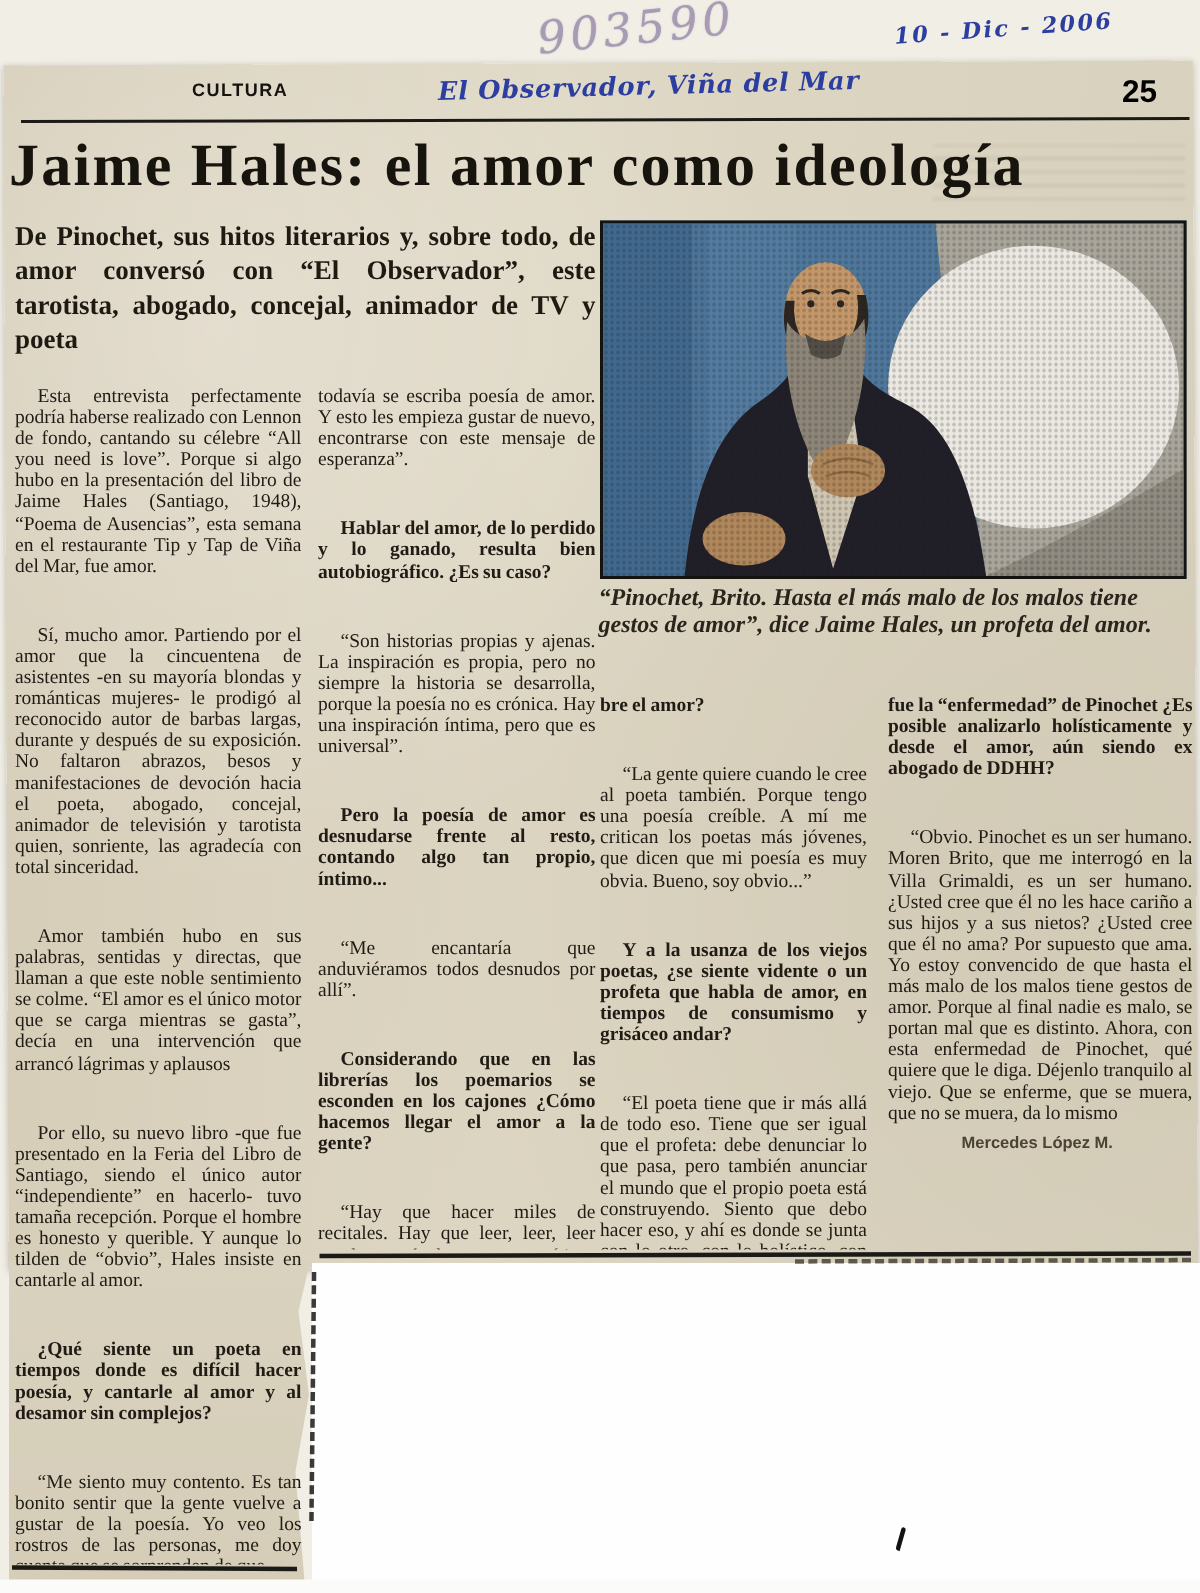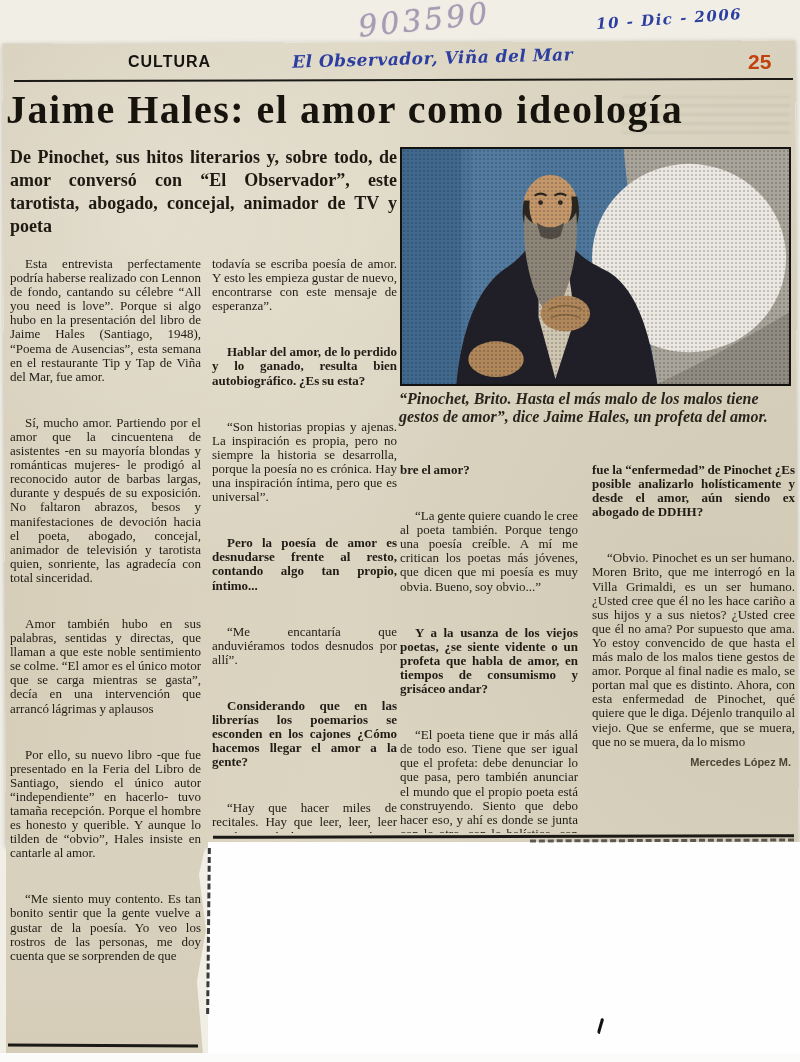--- a/index.html
+++ b/index.html
@@ -29,23 +29,23 @@
     font-style:italic; font-size:30px; letter-spacing:3px; color:#a89cb4;
     transform:rotate(-6deg); text-shadow:0 0 1px rgba(168,156,180,.8); }
   .hand-date { position:absolute; left:596px; top:10px; font-family:"DejaVu Serif", serif;
     font-style:italic; font-weight:bold; font-size:15px; letter-spacing:1.5px; color:#2c3ea0;
     transform:rotate(-4deg); }
   .hand-source { position:absolute; left:292px; top:48px; font-family:"DejaVu Serif", serif;
     font-style:italic; font-weight:bold; font-size:17px; letter-spacing:.5px; color:#2c3ea0;
     transform:rotate(-1.5deg); white-space:nowrap; }
   
   .section { position:absolute; left:128px; top:53px; font-family:"Liberation Sans", sans-serif;
-    font-weight:bold; font-size:16px; letter-spacing:1px; color:#15130f; }
+    font-weight:bold; font-size:12px; letter-spacing:1px; color:#15130f; }
   .pageno { position:absolute; left:748px; top:50px; font-family:"Liberation Sans", sans-serif;
-    font-weight:bold; font-size:21px; color:#c2410c; }
+    font-weight:bold; font-size:21px; color:#000000; }
   .rule-top { position:absolute; left:14px; top:79px; width:779px; height:2px;
     background:#1b1a17; transform:rotate(-0.15deg); }
   
   .headline { position:absolute; left:6px; top:86px; width:792px;
     font-family:"Liberation Serif", serif; font-weight:bold; font-size:40px;
     letter-spacing:1.5px; color:#17140e; white-space:nowrap; }
   .lede { position:absolute; left:10px; top:146px; width:387px;
     font-weight:bold; font-size:18px; line-height:23px; text-align:justify; color:#1e1a12; }
   
   .photo { position:absolute; left:400px; top:147px; width:391px; height:239px;
@@ -59,21 +59,21 @@
   
   .col { position:absolute; overflow:hidden; color:#201c15; }
   .col1 { left:10px;  top:225px; width:191px; height:818px; }
   .col2 { left:212px; top:225px; width:185px; height:608px; }
   .col3 { left:400px; top:431px; width:178px; height:402px; }
   .col4 { left:592px; top:431px; width:203px; height:400px; }
   .p { font-size:13px; line-height:14.1px; text-align:justify; text-indent:15px;
        word-spacing:-0.4px; hyphens:auto;margin-top:32px; }
   .q { font-weight:bold; }
   .nt { text-indent:0; }
-  .byline { margin-top:7px; text-align:right; padding-right:4px;
+  .byline { margin-top:7px; text-align:center; padding-right:4px;
     font-family:"Liberation Sans", sans-serif; font-weight:bold; font-size:11px; color:#4a4336; }
   
   .rule-col1-bottom { position:absolute; left:8px; top:1044px; width:190px; height:3px;
     background:#1b1a17; transform:rotate(0.3deg); }
   .rule-mid-bottom { position:absolute; left:213px; top:835px; width:581px; height:2.5px;
     background:#1b1a17; transform:rotate(-0.15deg); }
   .rule-mid-dash { position:absolute; left:530px; top:839px; width:264px; height:0;
     border-top:3px dashed #1b1a17; opacity:.65; transform:rotate(-0.2deg); }
   .torn-edge { position:absolute; left:207px; top:848px; height:166px; width:0;
     border-left:3px dashed #191919; transform:rotate(0.6deg); opacity:.85; }
@@ -137,26 +137,27 @@
     <div class="halftone"></div>
   </figure>
 
   <div class="caption">“Pinochet, Brito. Hasta el más malo de los malos tiene gestos de amor”, dice Jaime Hales, un profeta del amor.</div>
 
   <div class="col col1">
     <p class="p">Esta entrevista perfectamente podría haberse realizado con Lennon de fondo, cantando su célebre “All you need is love”. Porque si algo hubo en la presentación del libro de Jaime Hales (Santiago, 1948), “Poema de Ausencias”, esta semana en el restaurante Tip y Tap de Viña del Mar, fue amor.</p>
     <p class="p">Sí, mucho amor. Partiendo por el amor que la cincuentena de asistentes -en su mayoría blondas y románticas mujeres- le prodigó al reconocido autor de barbas largas, durante y después de su exposición. No faltaron abrazos, besos y manifestaciones de devoción hacia el poeta, abogado, concejal, animador de televisión y tarotista quien, sonriente, las agradecía con total sinceridad.</p>
     <p class="p">Amor también hubo en sus palabras, sentidas y directas, que llaman a que este noble sentimiento se colme. “El amor es el único motor que se carga mientras se gasta”, decía en una intervención que arrancó lágrimas y aplausos</p>
     <p class="p">Por ello, su nuevo libro -que fue presentado en la Feria del Libro de Santiago, siendo el único autor “independiente” en hacerlo- tuvo tamaña recepción. Porque el hombre es honesto y querible. Y aunque lo tilden de “obvio”, Hales insiste en cantarle al amor.</p>
+    <p class="p q">¿Qué siente un poeta en tiempos donde es difícil hacer poesía, y cantarle al amor y al desamor sin complejos?</p>
     <p class="p">“Me siento muy contento. Es tan bonito sentir que la gente vuelve a gustar de la poesía. Yo veo los rostros de las personas, me doy cuenta que se sorprenden de que</p>
   </div>
 
   <div class="col col2">
     <p class="p nt">todavía se escriba poesía de amor. Y esto les empieza gustar de nuevo, encontrarse con este mensaje de esperanza”.</p>
-    <p class="p q">Hablar del amor, de lo perdido y lo ganado, resulta bien autobiográfico. ¿Es su esta?</p>
+    <p class="p q">Hablar del amor, de lo perdido y lo ganado, resulta bien autobiográfico. ¿Es su caso?</p>
     <p class="p">“Son historias propias y ajenas. La inspiración es propia, pero no siempre la historia se desarrolla, porque la poesía no es crónica. Hay una inspiración íntima, pero que es universal”.</p>
     <p class="p q">Pero la poesía de amor es desnudarse frente al resto, contando algo tan propio, íntimo...</p>
     <p class="p">“Me encantaría que anduviéramos todos desnudos por allí”.</p>
     <p class="p q">Considerando que en las librerías los poemarios se esconden en los cajones ¿Cómo hacemos llegar el amor a la gente?</p>
     <p class="p">“Hay que hacer miles de recitales. Hay que leer, leer, leer mucha poesía, hacer actos poéticos en las calles, en los restaurantes, porque así la gente se va entusiasmando”.</p>
     <p class="p">“Me siento feliz, siento la integralidad de todo el proceso amoroso”.</p>
     <p class="p q">¿La gente quiere leer so-</p>
   </div>
 
   <div class="col col3">

